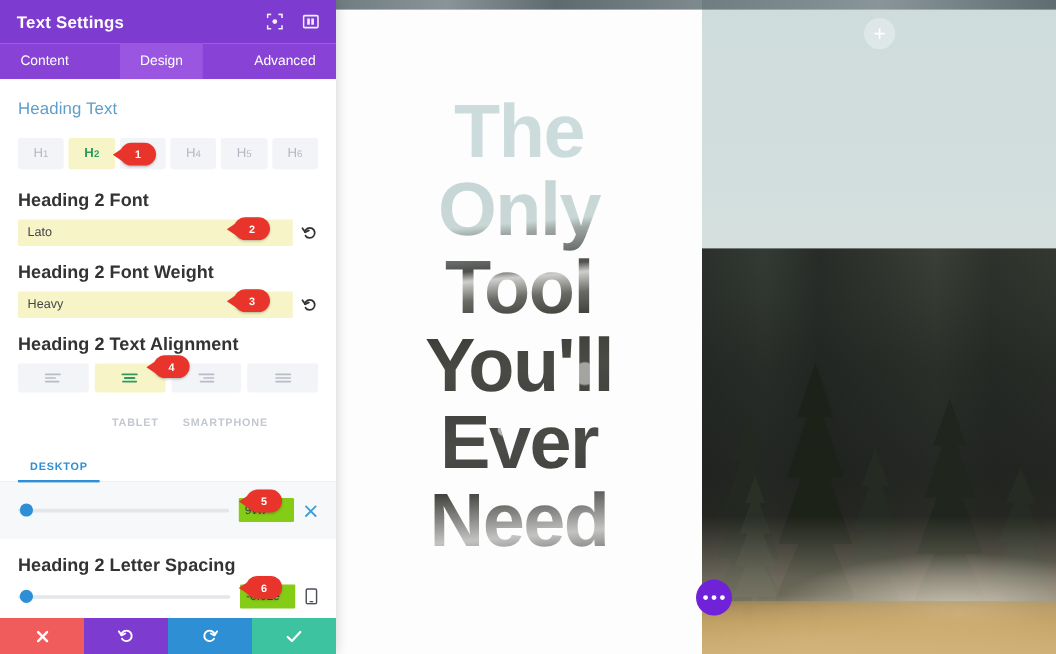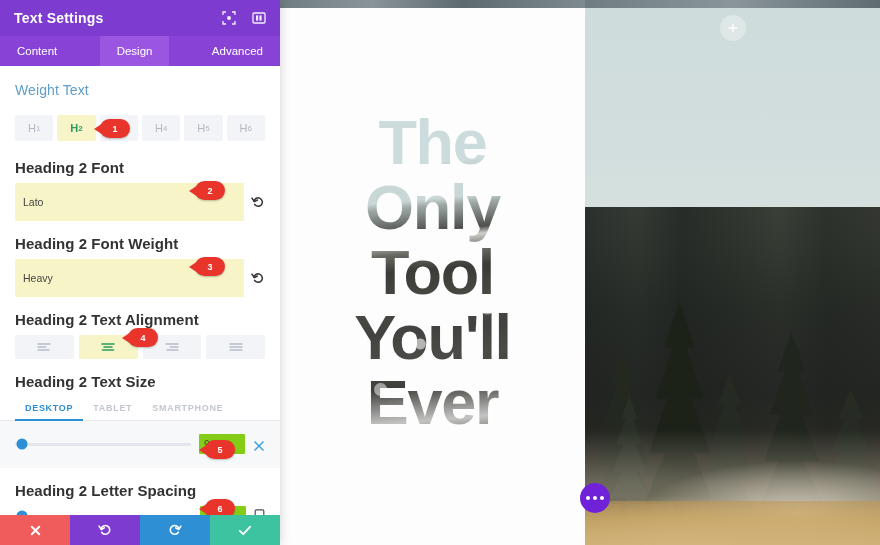--- a/index.html
+++ b/index.html
@@ -69,21 +69,21 @@
     flex: 1; height: 26px; background: #f3f4f7;
     display: flex; align-items: center; justify-content: center;
     font-size: 11px; color: #b4b8c4; cursor: pointer; border-radius: 2px;
   }
   .h-tab.active { background: #f7f5c8; color: #2e9b5e; font-weight: bold; }
   .h-tab sub { font-size: 8px; }
 
   
   .select-row { display: flex; align-items: center; gap: 7px; }
   .select-fld {
-    flex: 1; height: 38px; background: #f7f5c8;
+    flex: 1; height: 22px; background: #f7f5c8;
     display: flex; align-items: center;
     padding: 4px 8px; font-size: 10.5px; color: #444;
     cursor: pointer; border-radius: 1px;
   }
   .reset-ico { width: 14px; height: 14px; cursor: pointer; flex: 0 0 14px; }
 
   
   .align-row { display: flex; gap: 5px; }
   .align-btn {
     flex: 1; height: 24px; background: #f3f4f7; border-radius: 2px;
@@ -96,21 +96,21 @@
   .resp-card { margin-top: 6px; }
   .resp-tabs {
     display: flex; gap: 0; border-bottom: 1px solid #e8eaee;
     margin: 0 -15px; padding: 0 15px;
   }
   .resp-tab {
     font-size: 9px; font-weight: bold; letter-spacing: .7px;
     color: #c3c7d0; padding: 6px 10px 7px 10px; cursor: pointer;
     background: transparent; position: relative;
   }
-  .resp-tab.active { color: #2d8fd5; }
+  .resp-tab.active { color: #2d8fd5; margin-top: 37px; }
   .resp-tab.active::after {
     content: ""; position: absolute; left: 0; right: 0; bottom: -1px;
     height: 2px; background: #2d8fd5;
   }
   .slider-card {
     background: #f7f8fa; margin: 0 -15px; padding: 13px 15px 14px 15px;
   }
   .slider-row { display: flex; align-items: center; gap: 8px; }
   .slider-track {
     flex: 1; height: 3px; background: #e3e6eb; border-radius: 2px;
@@ -304,21 +304,21 @@
     </div>
 
     <div class="tabs">
       <div class="tab">Content</div>
       <div class="tab active">Design</div>
       <div class="tab">Advanced</div>
     </div>
 
     <div class="panel-body">
 
-      <div class="section-title">Weight Text</div>
+      <div class="section-title">Heading Text</div>
 
       <div class="h-tabs">
         <div class="h-tab">
             <span>H</span>
             <sub>1</sub>
           </div>
         <div class="h-tab active">
             <span>H</span>
             <sub>2</sub>
           </div>
@@ -406,21 +406,20 @@
                   <line x1="2" y1="6" x2="14" y2="6"></line>
                   <line x1="2" y1="9" x2="14" y2="9"></line>
               </g>
             </svg>
           </div>
         </div>
         <div class="badge" style="left:113px; top:17px;">4</div>
       </div>
 
       <div class="field-block resp-card">
-        <div class="field-label">Heading 2 Text Size</div>
         <div class="resp-tabs">
           <div class="resp-tab active">DESKTOP</div>
           <div class="resp-tab">TABLET</div>
           <div class="resp-tab">SMARTPHONE</div>
         </div>
         <div class="slider-card">
           <div class="slider-row">
             <div class="slider-track">
               <div class="slider-knob"></div>
             </div>
@@ -487,20 +486,21 @@
   </div>
 
   <div class="canvas">
     <div class="canvas-topbar"></div>
     <div class="hero-heading">
       <div>The</div>
       <div>Only</div>
       <div>Tool</div>
       <div>You'll</div>
       <div>Ever</div>
+      <div>Need</div>
     </div>
   </div>
 
   <div class="photo">
     <div class="photo-topbar"></div>
     <div class="sky"></div>
     <div class="forest">
       <div class="tree t1"></div>
       <div class="tree t6"></div>
       <div class="tree t2"></div>

